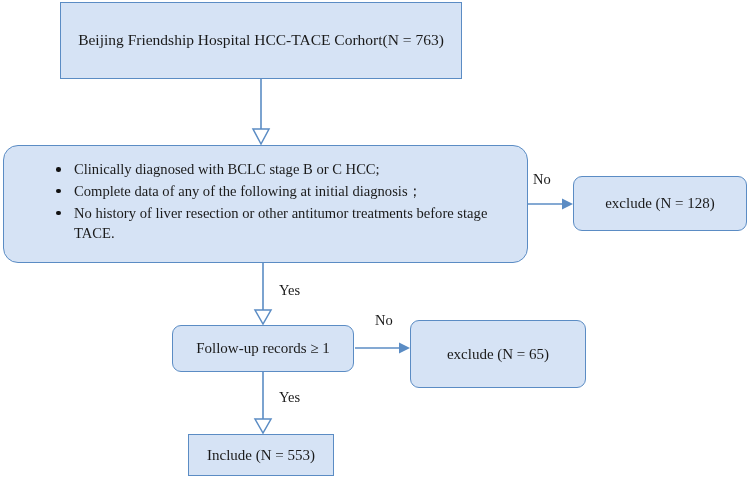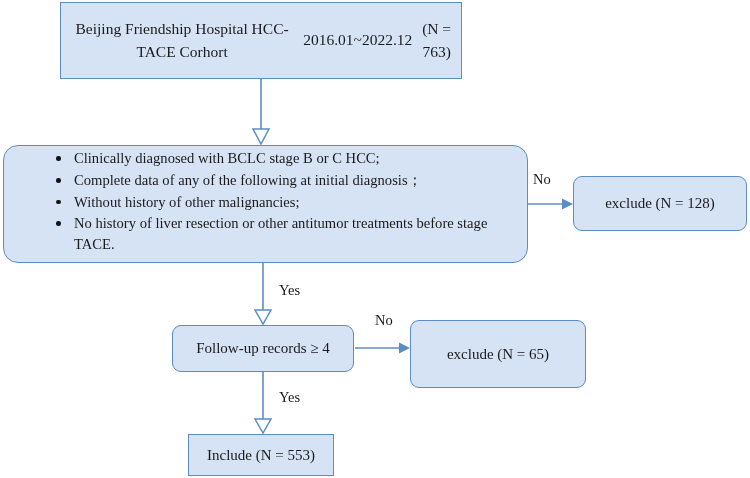--- a/index.html
+++ b/index.html
@@ -118,39 +118,37 @@
 
     <line x1="355" y1="348" x2="400" y2="348" stroke="#5b8cc4" stroke-width="1.6"></line>
     <polygon points="399,342.5 410,348 399,353.5" fill="#5b8cc4"></polygon>
 
     <line x1="263" y1="372" x2="263" y2="419" stroke="#5b8cc4" stroke-width="1.6"></line>
     <polygon points="255,419 271,419 263,433" fill="#ffffff" stroke="#5b8cc4" stroke-width="1.5"></polygon>
   </svg>
 
   <div class="node rect" id="cohort-box">
     <div>Beijing Friendship Hospital HCC-TACE Corhort</div>
-    <div>2016.01~2022.12</div>
     <div>(N = 763)</div>
   </div>
 
   <div class="node round-lg" id="criteria-box">
     <ul id="criteria-list">
       <li>Clinically diagnosed with BCLC stage B or C HCC;</li>
       <li>Complete data of any of the following at initial diagnosis；</li>
-      <li>Without history of other malignancies;</li>
       <li>No history of liver resection or other antitumor treatments before stage TACE.</li>
     </ul>
   </div>
 
   <div class="node round-sm" id="exclude-197-box">
     <span>exclude (N = 128)</span>
   </div>
 
   <div class="node round-sm" id="followup-box">
-    <span>Follow-up records ≥ 4</span>
+    <span>Follow-up records ≥ 1</span>
   </div>
 
   <div class="node round-sm" id="exclude-65-box">
     <span>exclude (N = 65)</span>
   </div>
 
   <div class="node rect" id="include-box">
     <span>Include (N = 553)</span>
   </div>
 

